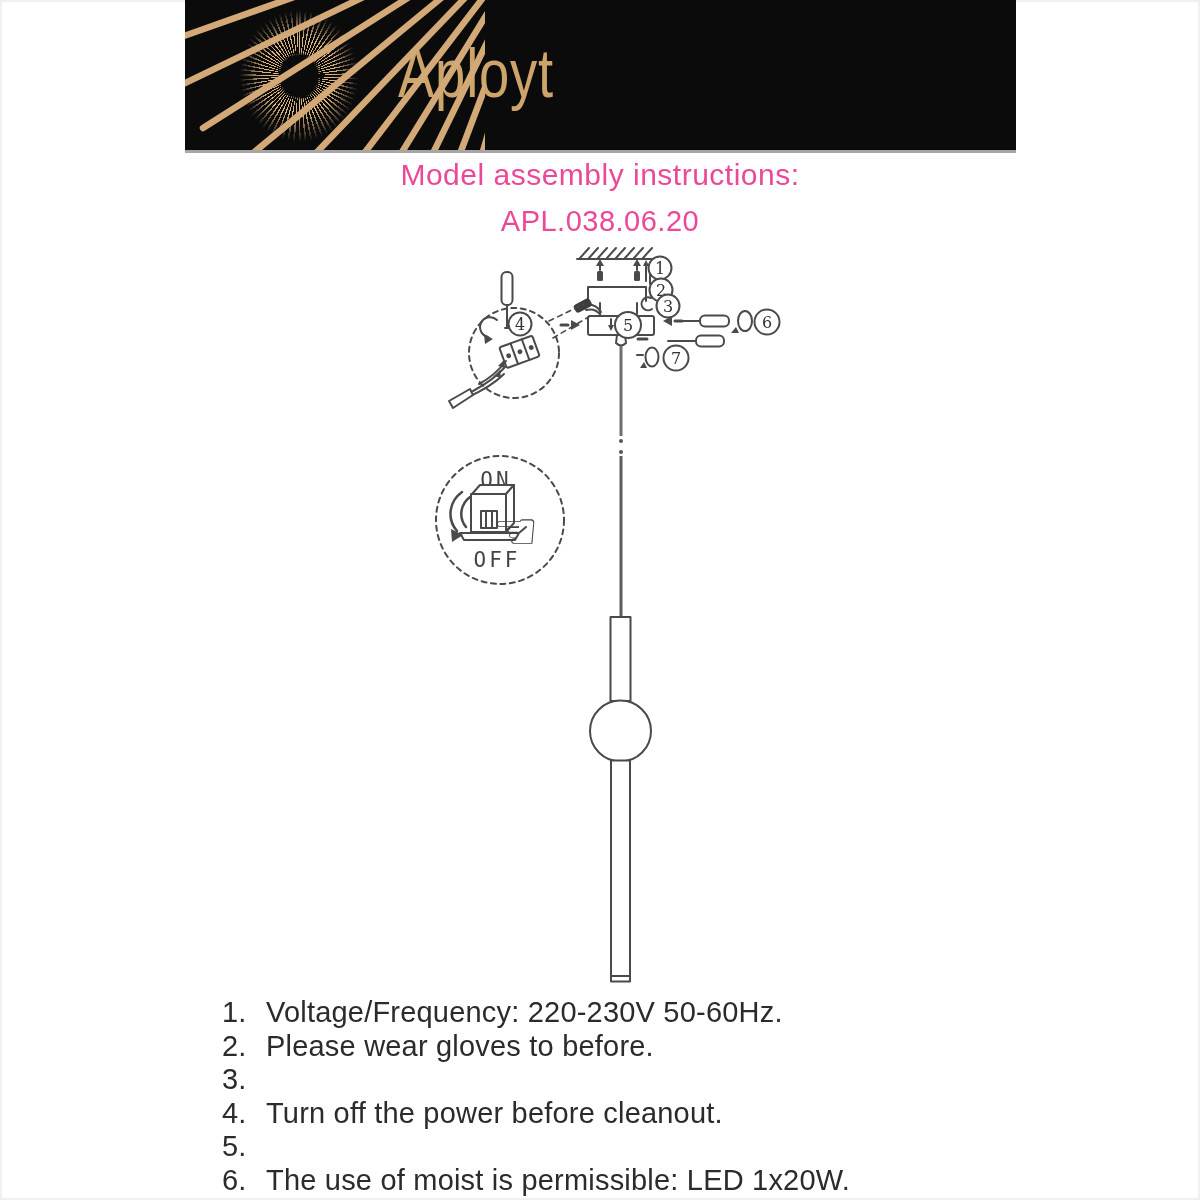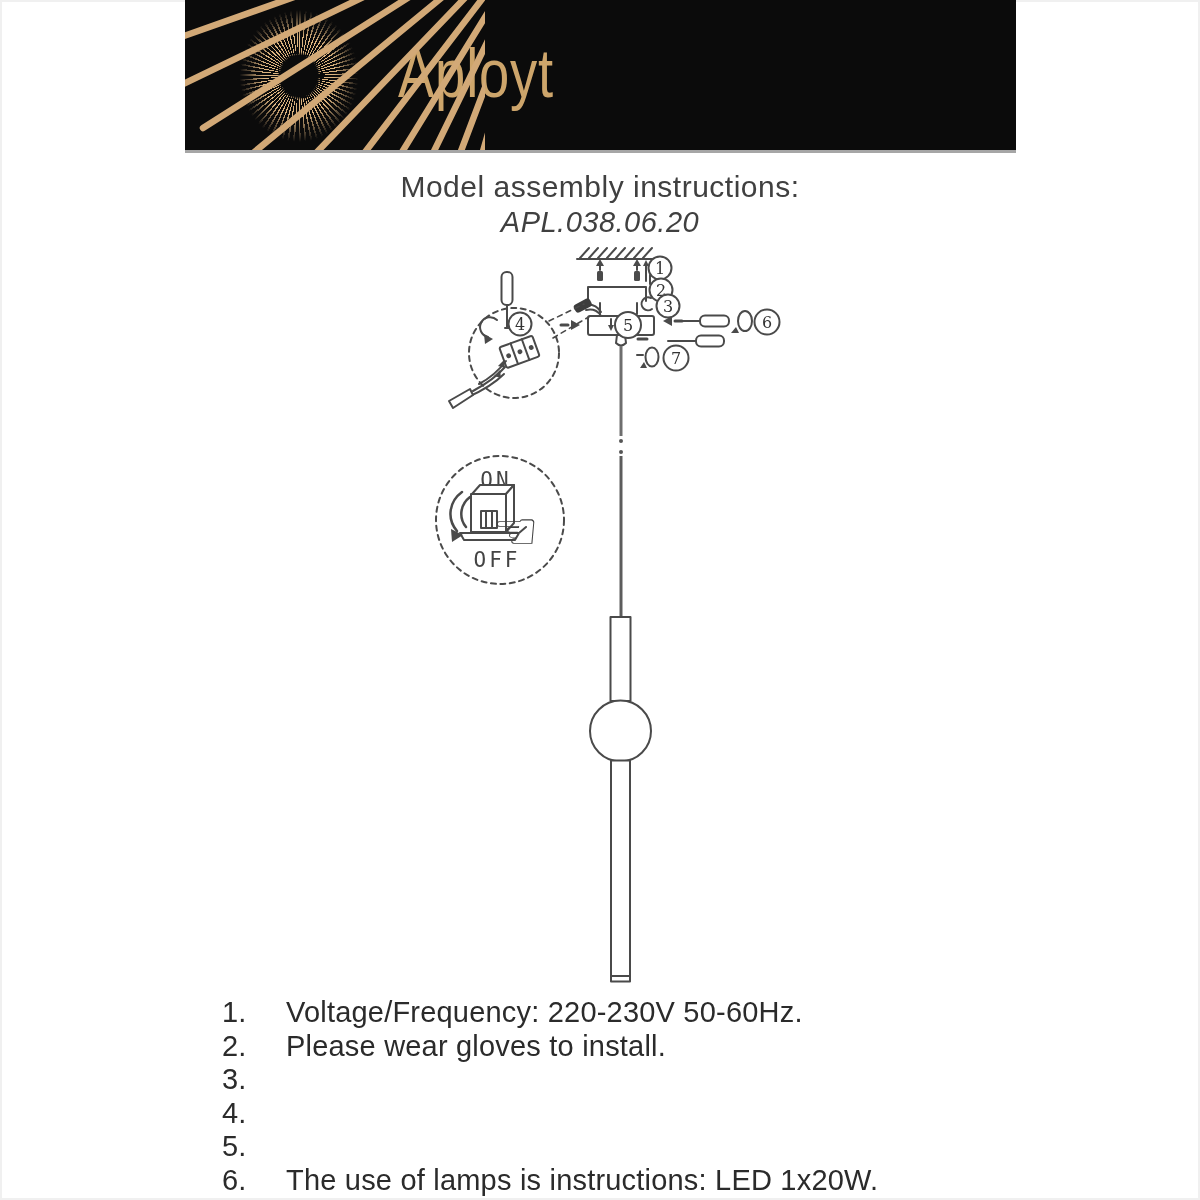--- a/index.html
+++ b/index.html
@@ -20,40 +20,40 @@
     -webkit-mask:radial-gradient(ellipse closest-side,rgba(0,0,0,0) 0 29%,#000 34% 55%,rgba(0,0,0,0) 93%);
     mask:radial-gradient(ellipse closest-side,rgba(0,0,0,0) 0 29%,#000 34% 55%,rgba(0,0,0,0) 93%);
   }
   .brand{
     position:absolute;left:213px;top:34px;font-size:68px;color:#cda56b;
     letter-spacing:1px;transform:scaleX(.8);transform-origin:left top;white-space:nowrap;
   }
   .rays{position:absolute;right:0;top:0;}
 
   
-  .titleblock{position:absolute;left:0;top:170px;width:1200px;text-align:center;color:#404040;}
+  .titleblock{position:absolute;left:0;top:158px;width:1200px;text-align:center;color:#ec4899;}
   .titleblock .t1{font-size:30px;letter-spacing:.5px;}
-  .titleblock .t2{font-size:29px;margin-top:2px;letter-spacing:.5px;font-style:italic;}
+  .titleblock .t2{font-size:29px;margin-top:13px;letter-spacing:.5px;}
 
   
   svg{position:absolute;left:0;top:0;}
   .ln{stroke:#4a4a4a;stroke-width:2;fill:none;stroke-linecap:round;stroke-linejoin:round;}
   .lnw{stroke:#4a4a4a;stroke-width:2;fill:#fff;stroke-linejoin:round;}
   .fil{fill:#4a4a4a;stroke:none;}
   .dash{stroke-dasharray:5 4.5;}
   .callout-c{fill:#fff;stroke:#4a4a4a;stroke-width:2;}
   .callout-t{font-family:"DejaVu Serif",serif;font-size:16px;fill:#333;text-anchor:middle;}
   .onoff-t{font-family:"DejaVu Sans Mono",monospace;font-size:21px;letter-spacing:3px;fill:#444;text-anchor:middle;}
   .hand-t{font-family:"DejaVu Sans",sans-serif;font-size:52px;fill:#424242;}
 
   
   .instructions{position:absolute;left:222px;top:996px;width:860px;color:#2b2b2b;}
   .row{display:flex;height:33.5px;align-items:center;font-size:29px;letter-spacing:.2px;}
   .row .num{width:44px;flex:none;}
-  .row .txt{white-space:nowrap;margin-left:20px;}
+  .row .txt{white-space:nowrap;}
 </style>
 </head>
 <body>
 
 <div class="frame"></div>
 
 <div class="banner">
   <div class="starburst"></div>
   <div class="brand">Aployt</div>
   <svg class="rays" width="300" height="150" viewBox="0 0 300 150">
@@ -233,28 +233,29 @@
   </g>
 </svg>
 
 <div class="instructions">
   <div class="row">
     <span class="num">1.</span>
     <span class="txt">Voltage/Frequency: 220-230V 50-60Hz.</span>
   </div>
   <div class="row">
     <span class="num">2.</span>
-    <span class="txt">Please wear gloves to install.</span>
+    <span class="txt">Please wear gloves to before.</span>
   </div>
   <div class="row">
     <span class="num">3.</span>
   </div>
   <div class="row">
     <span class="num">4.</span>
+    <span class="txt">Turn off the power before cleanout.</span>
   </div>
   <div class="row">
     <span class="num">5.</span>
   </div>
   <div class="row">
     <span class="num">6.</span>
-    <span class="txt">The use of lamps is instructions: LED 1x20W.</span>
+    <span class="txt">The use of moist is permissible: LED 1x20W.</span>
   </div>
 </div>
 
 </body></html>

